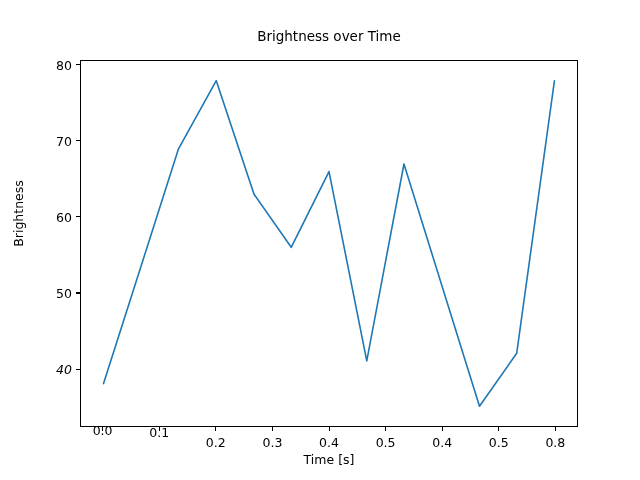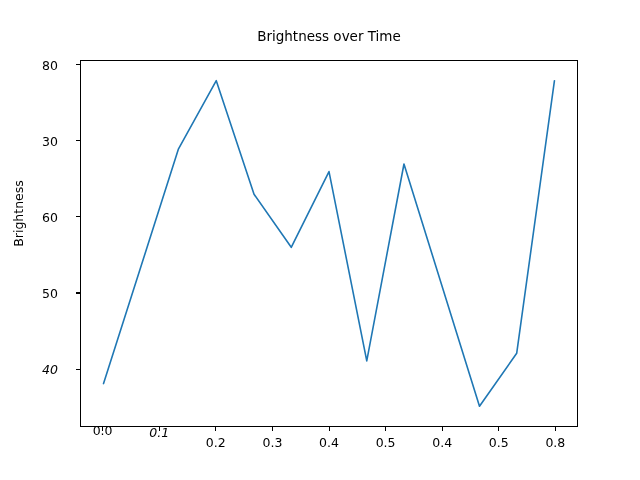--- a/index.html
+++ b/index.html
@@ -44,21 +44,21 @@
     left: 0;
     top: 0;
     width: 100%;
     height: 100%;
     display: block;
   }
   .ytick-label {
     position: absolute;
     right: 0;
     width: 40px;
-    text-align: center;
+    text-align: right;
     font-size: 12.5px;
     color: #000000;
     transform: translateY(-50%);
   }
   .ytick-mark {
     position: absolute;
     width: 4px;
     height: 1.1px;
     background: #000000;
   }
@@ -99,38 +99,39 @@
   #yticks-layer, #xticks-layer { position: absolute; left: 0; top: 0; width: 640px; height: 480px; }
 </style>
 </head>
 <body>
 
 <div id="figure">
 
   <div id="chart-title">Brightness over Time</div>
 
   <div id="ylabel">Brightness</div>
+  <div id="xlabel">Time [s]</div>
 
   <div id="yticks-layer">
       <div class="ytick-mark" style="left: 76px; top: 368.633px;"></div>
       <div class="ytick-label" style="left: 28px; top: 369.133px; width: 44px; font-style: italic;">40</div>
       <div class="ytick-mark" style="left: 76px; top: 292.492px;"></div>
       <div class="ytick-label" style="left: 28px; top: 292.992px; width: 44px;">50</div>
       <div class="ytick-mark" style="left: 76px; top: 216.351px;"></div>
       <div class="ytick-label" style="left: 28px; top: 216.851px; width: 44px;">60</div>
       <div class="ytick-mark" style="left: 76px; top: 140.21px;"></div>
-      <div class="ytick-label" style="left: 28px; top: 140.71px; width: 44px;">30</div>
+      <div class="ytick-label" style="left: 28px; top: 140.71px; width: 44px;">70</div>
       <div class="ytick-mark" style="left: 76px; top: 64.0685px;"></div>
       <div class="ytick-label" style="left: 28px; top: 64.5685px; width: 44px;">80</div>
     </div>
   <div id="xticks-layer">
       <div class="xtick-mark" style="left: 102.136px; top: 427px;"></div>
       <div class="xtick-label" style="left: 102.636px; top: 423px;">0.0</div>
       <div class="xtick-mark" style="left: 158.727px; top: 427px;"></div>
-      <div class="xtick-label" style="left: 159.227px; top: 425px; font-style: italic;">0.1</div>
+      <div class="xtick-label" style="left: 159.227px; top: 425px;">0.1</div>
       <div class="xtick-mark" style="left: 215.318px; top: 427px;"></div>
       <div class="xtick-label" style="left: 215.818px; top: 435px;">0.2</div>
       <div class="xtick-mark" style="left: 271.909px; top: 427px;"></div>
       <div class="xtick-label" style="left: 272.409px; top: 435px;">0.3</div>
       <div class="xtick-mark" style="left: 328.5px; top: 427px;"></div>
       <div class="xtick-label" style="left: 329px; top: 435px;">0.4</div>
       <div class="xtick-mark" style="left: 385.091px; top: 427px;"></div>
       <div class="xtick-label" style="left: 385.591px; top: 435px; text-align: center;">0.5</div>
       <div class="xtick-mark" style="left: 441.682px; top: 427px;"></div>
       <div class="xtick-label" style="left: 442.182px; top: 435px;">0.4</div>

